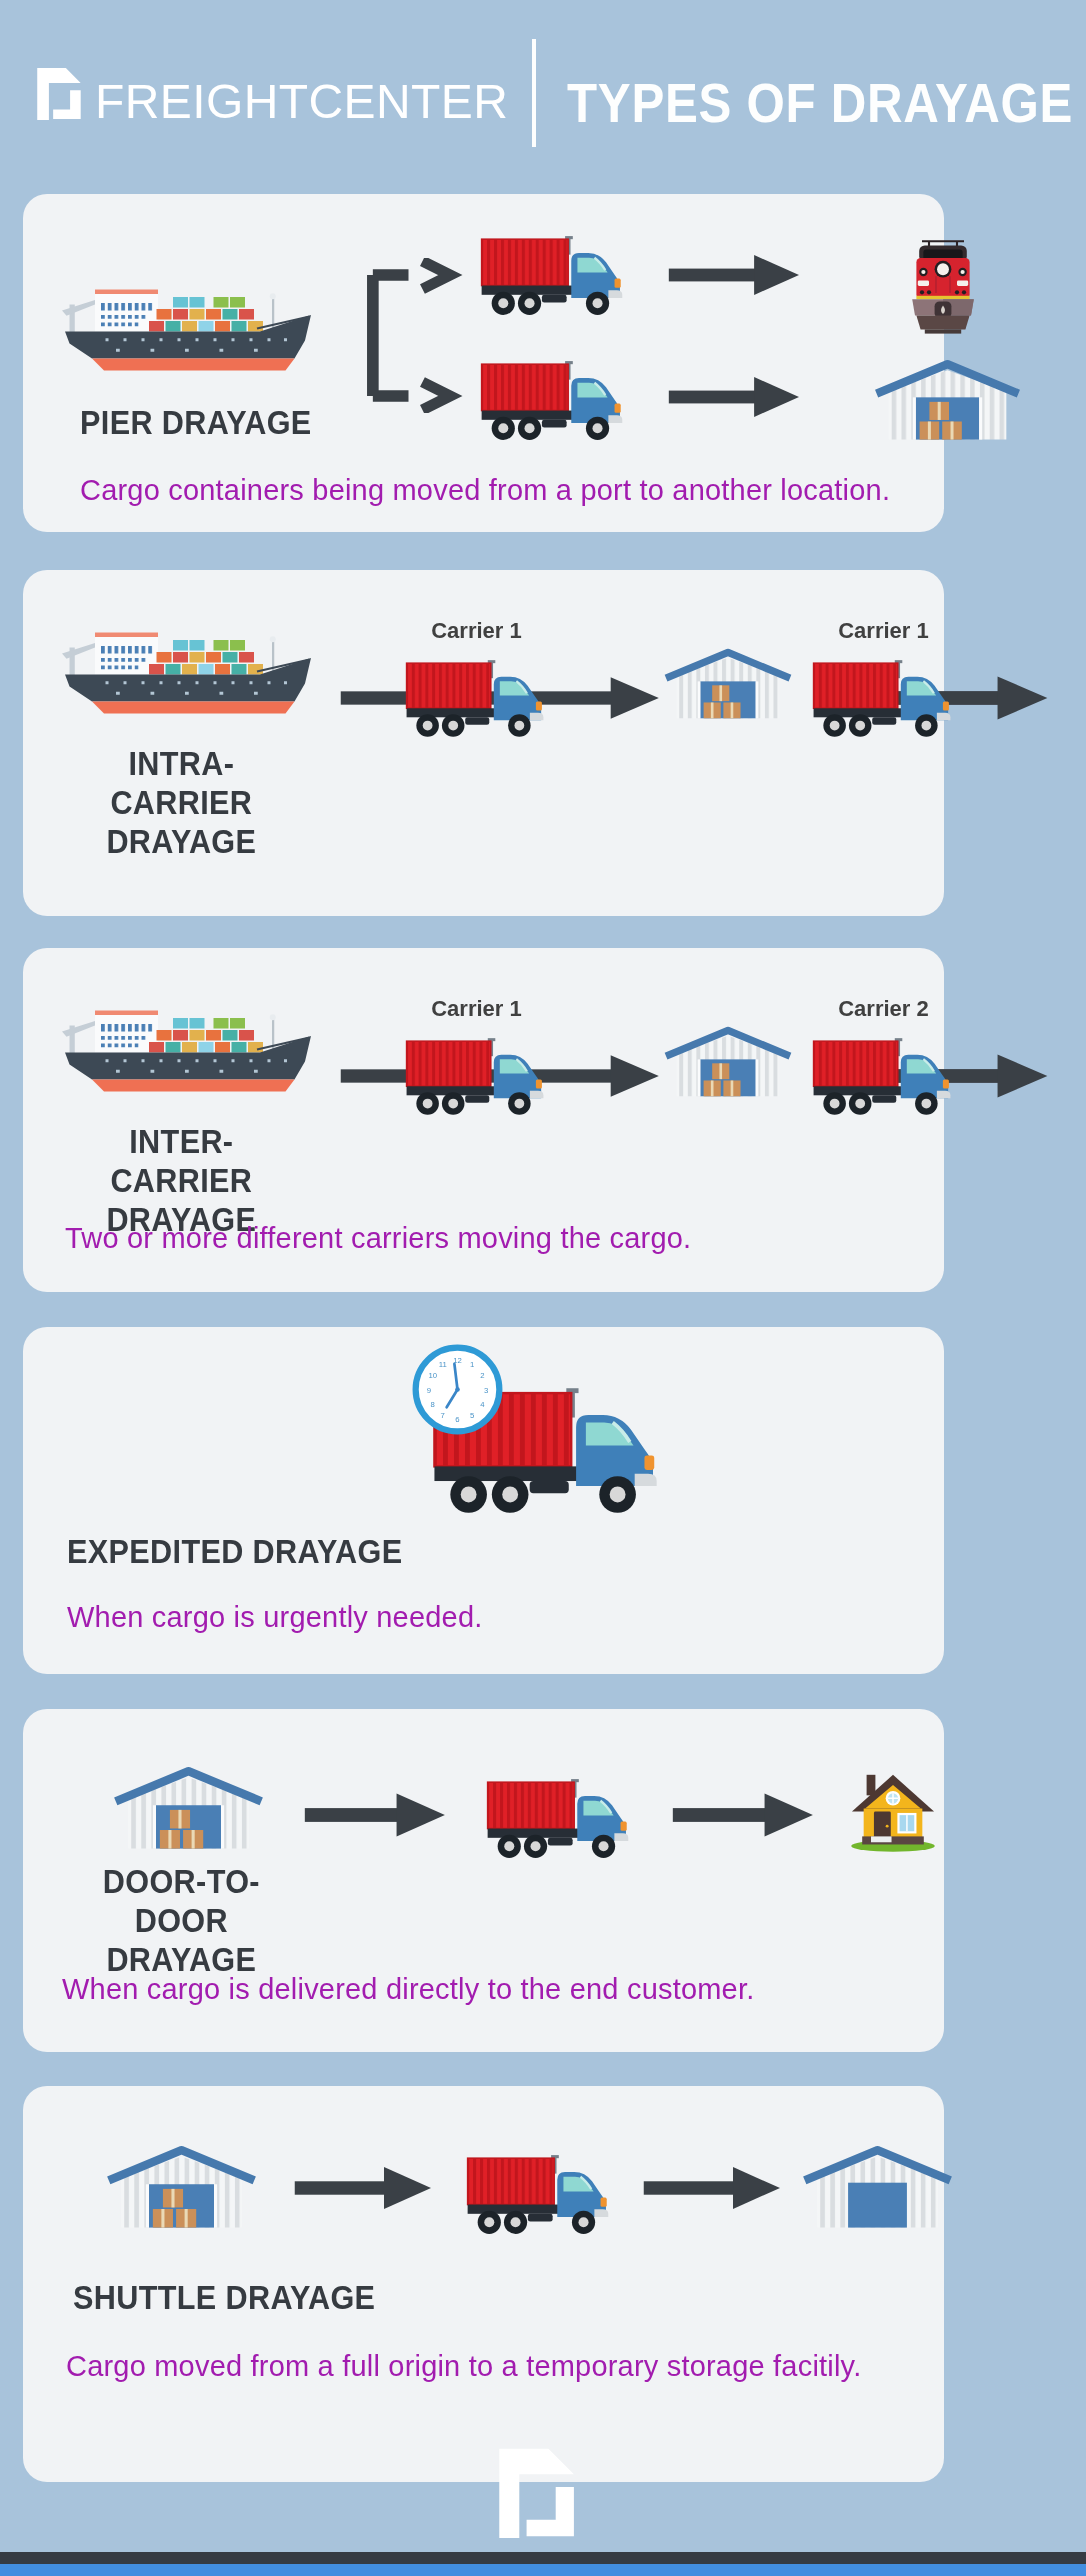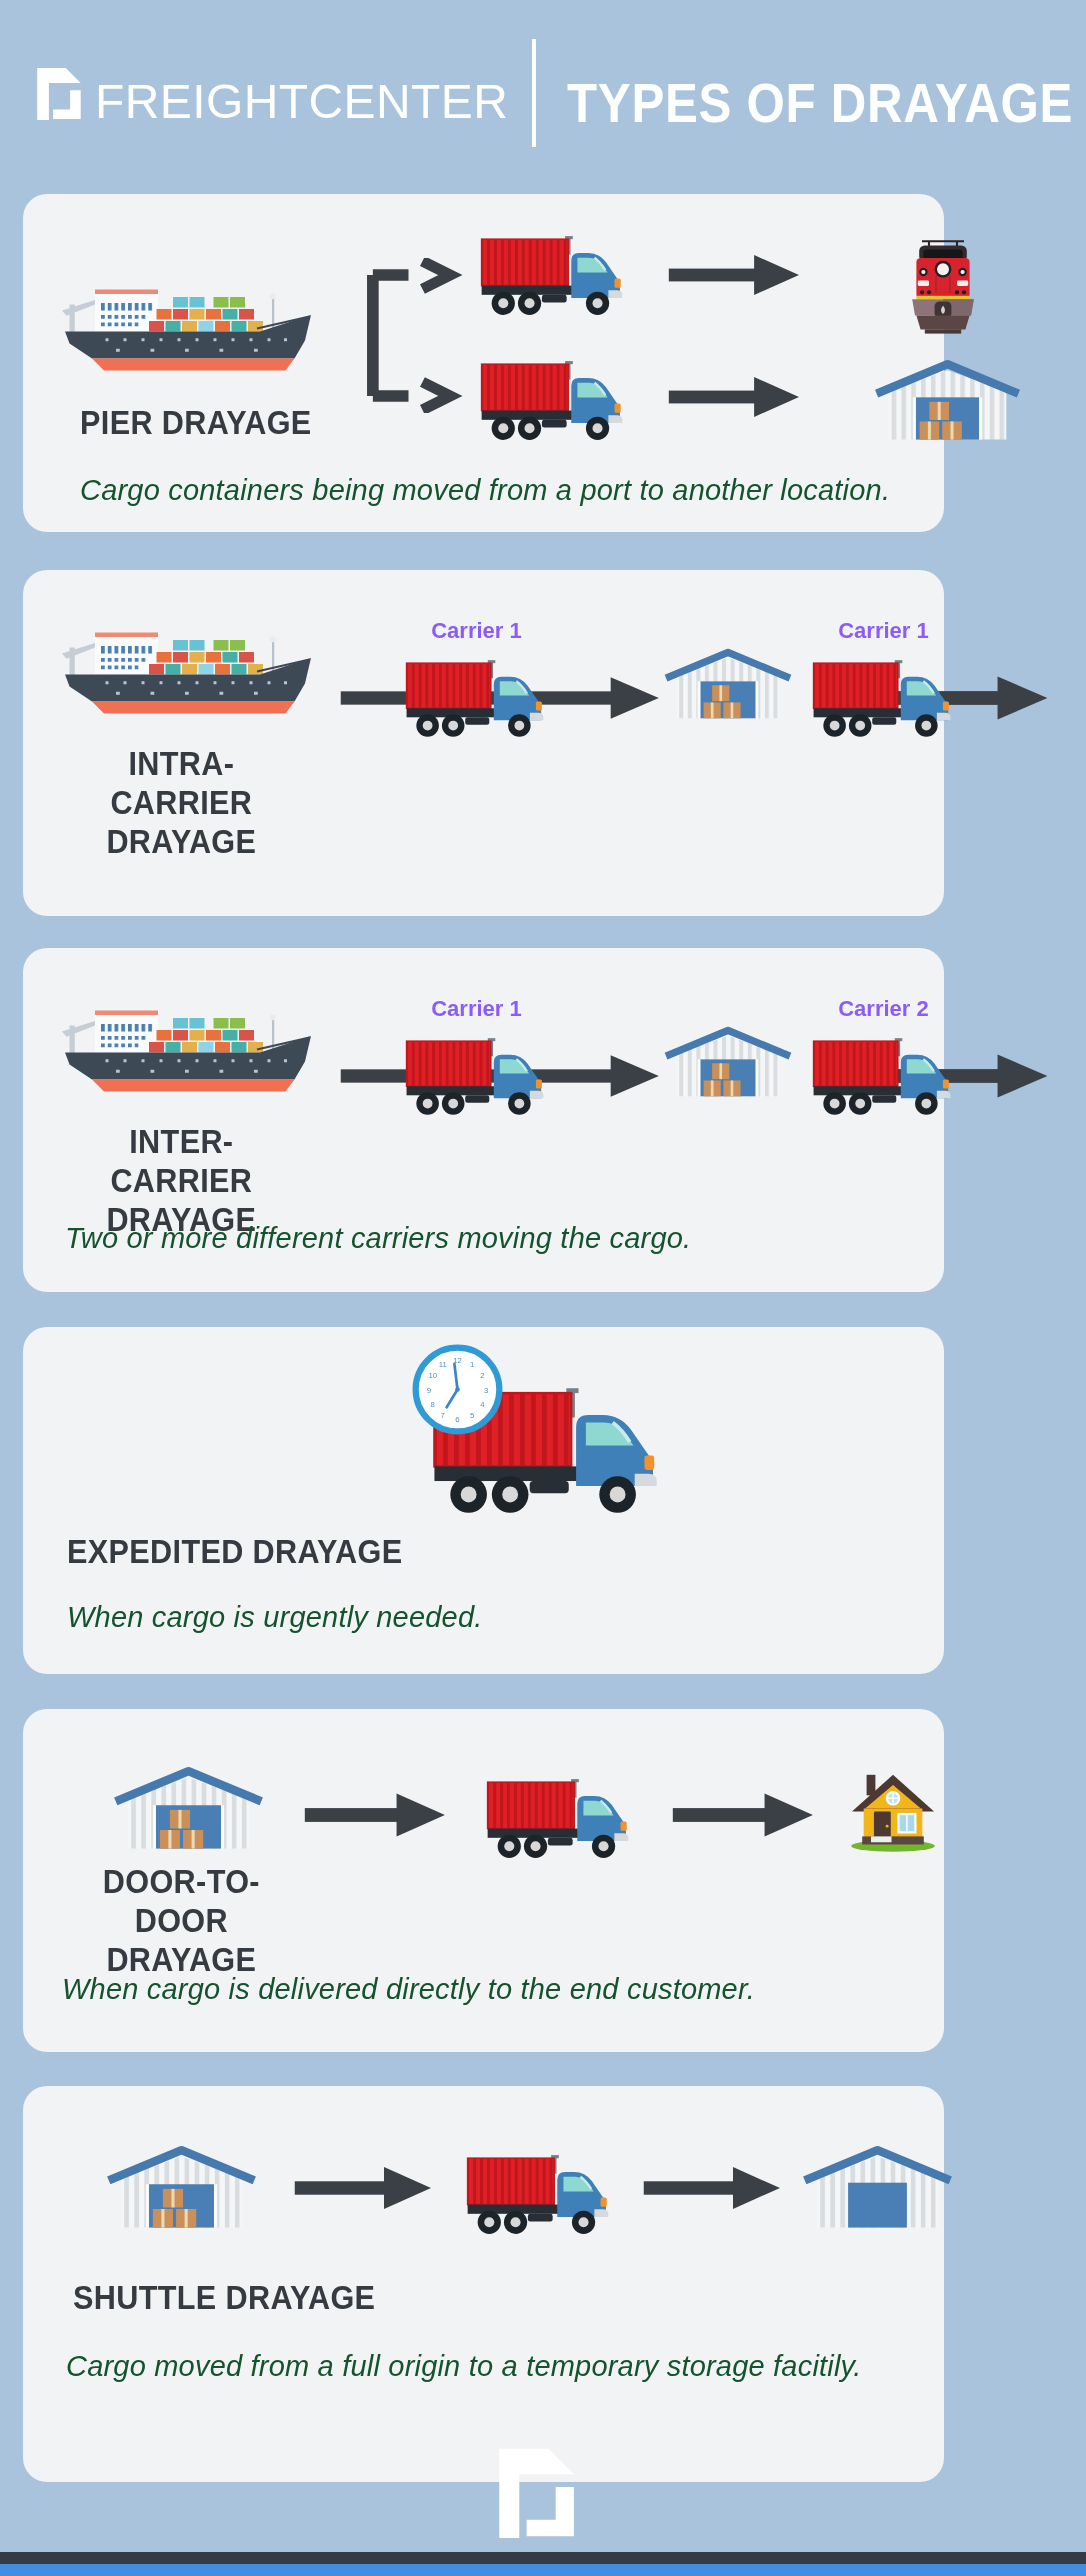--- a/index.html
+++ b/index.html
@@ -13,22 +13,22 @@
   .brand b{font-weight:400;}
   .brand span.lite{font-weight:400;}
   .hdr-divider{position:absolute;left:532px;top:39px;width:3.9px;height:108px;background:#fdfefe;}
   .hdr-title{position:absolute;left:567px;top:70px;color:#fdfefe;font-size:56px;font-weight:700;
     white-space:nowrap;transform:scaleX(.88);transform-origin:left top;letter-spacing:0.8px;}
   
   .card{position:absolute;left:23px;width:921px;background:#f1f3f5;border-radius:24px;}
   .card-title{position:absolute;color:#363b41;font-size:34px;font-weight:700;line-height:39px;
     transform:scaleX(.9);transform-origin:left top;letter-spacing:0.4px;white-space:nowrap;}
   .card-title.two{text-align:center;width:263px;white-space:normal;}
-  .caption{position:absolute;color:#14532d;font-size:29px;line-height:34px;white-space:nowrap;letter-spacing:0.2px;font-style:italic;}
-  .carrier-label{position:absolute;color:#8b5cf6;font-size:22px;font-weight:700;text-align:center;}
+  .caption{position:absolute;color:#a21caf;font-size:29px;line-height:34px;white-space:nowrap;letter-spacing:0.2px;}
+  .carrier-label{position:absolute;color:#404040;font-size:22px;font-weight:700;text-align:center;}
   .icon{position:absolute;display:block;}
   
   .bar-dark{position:absolute;left:0;top:2552px;width:1087px;height:12.4px;background:#353b43;}
   .bar-blue{position:absolute;left:0;top:2564px;width:1087px;height:11.6px;background:#428ee0;}
 </style>
 </head>
 <body>
 
 <svg width="0" height="0" style="position:absolute" aria-hidden="true">
   <defs>

